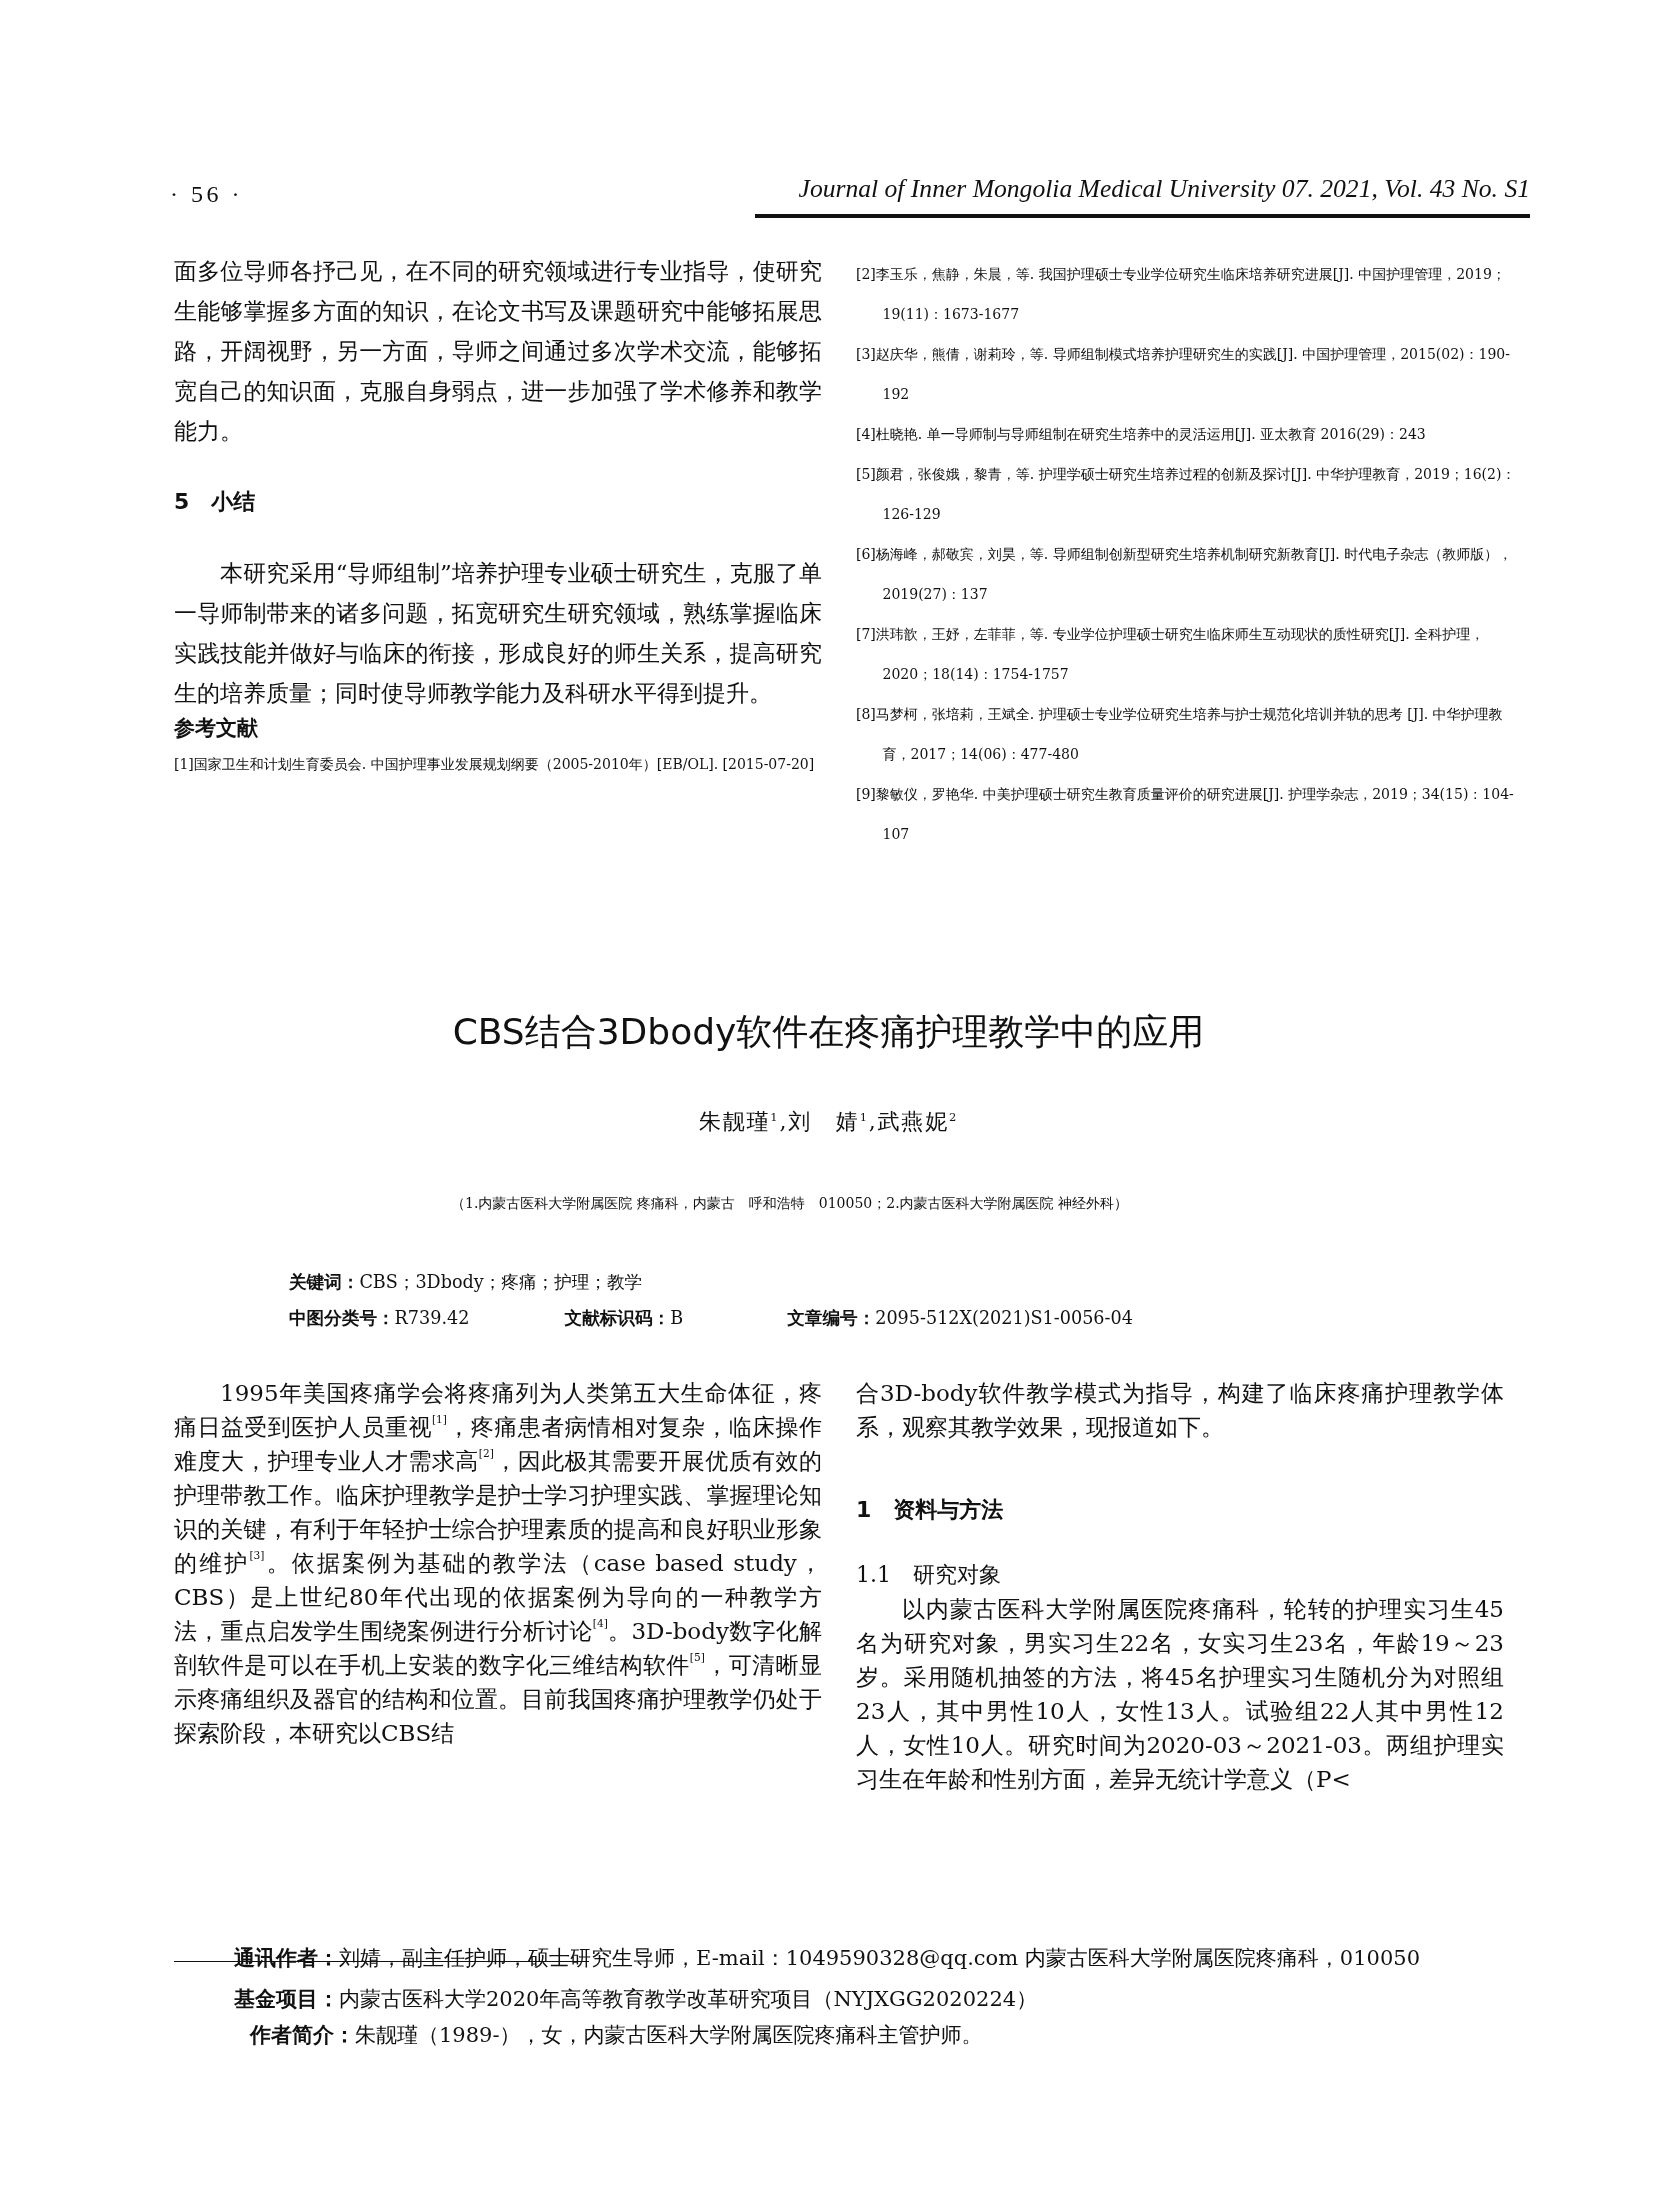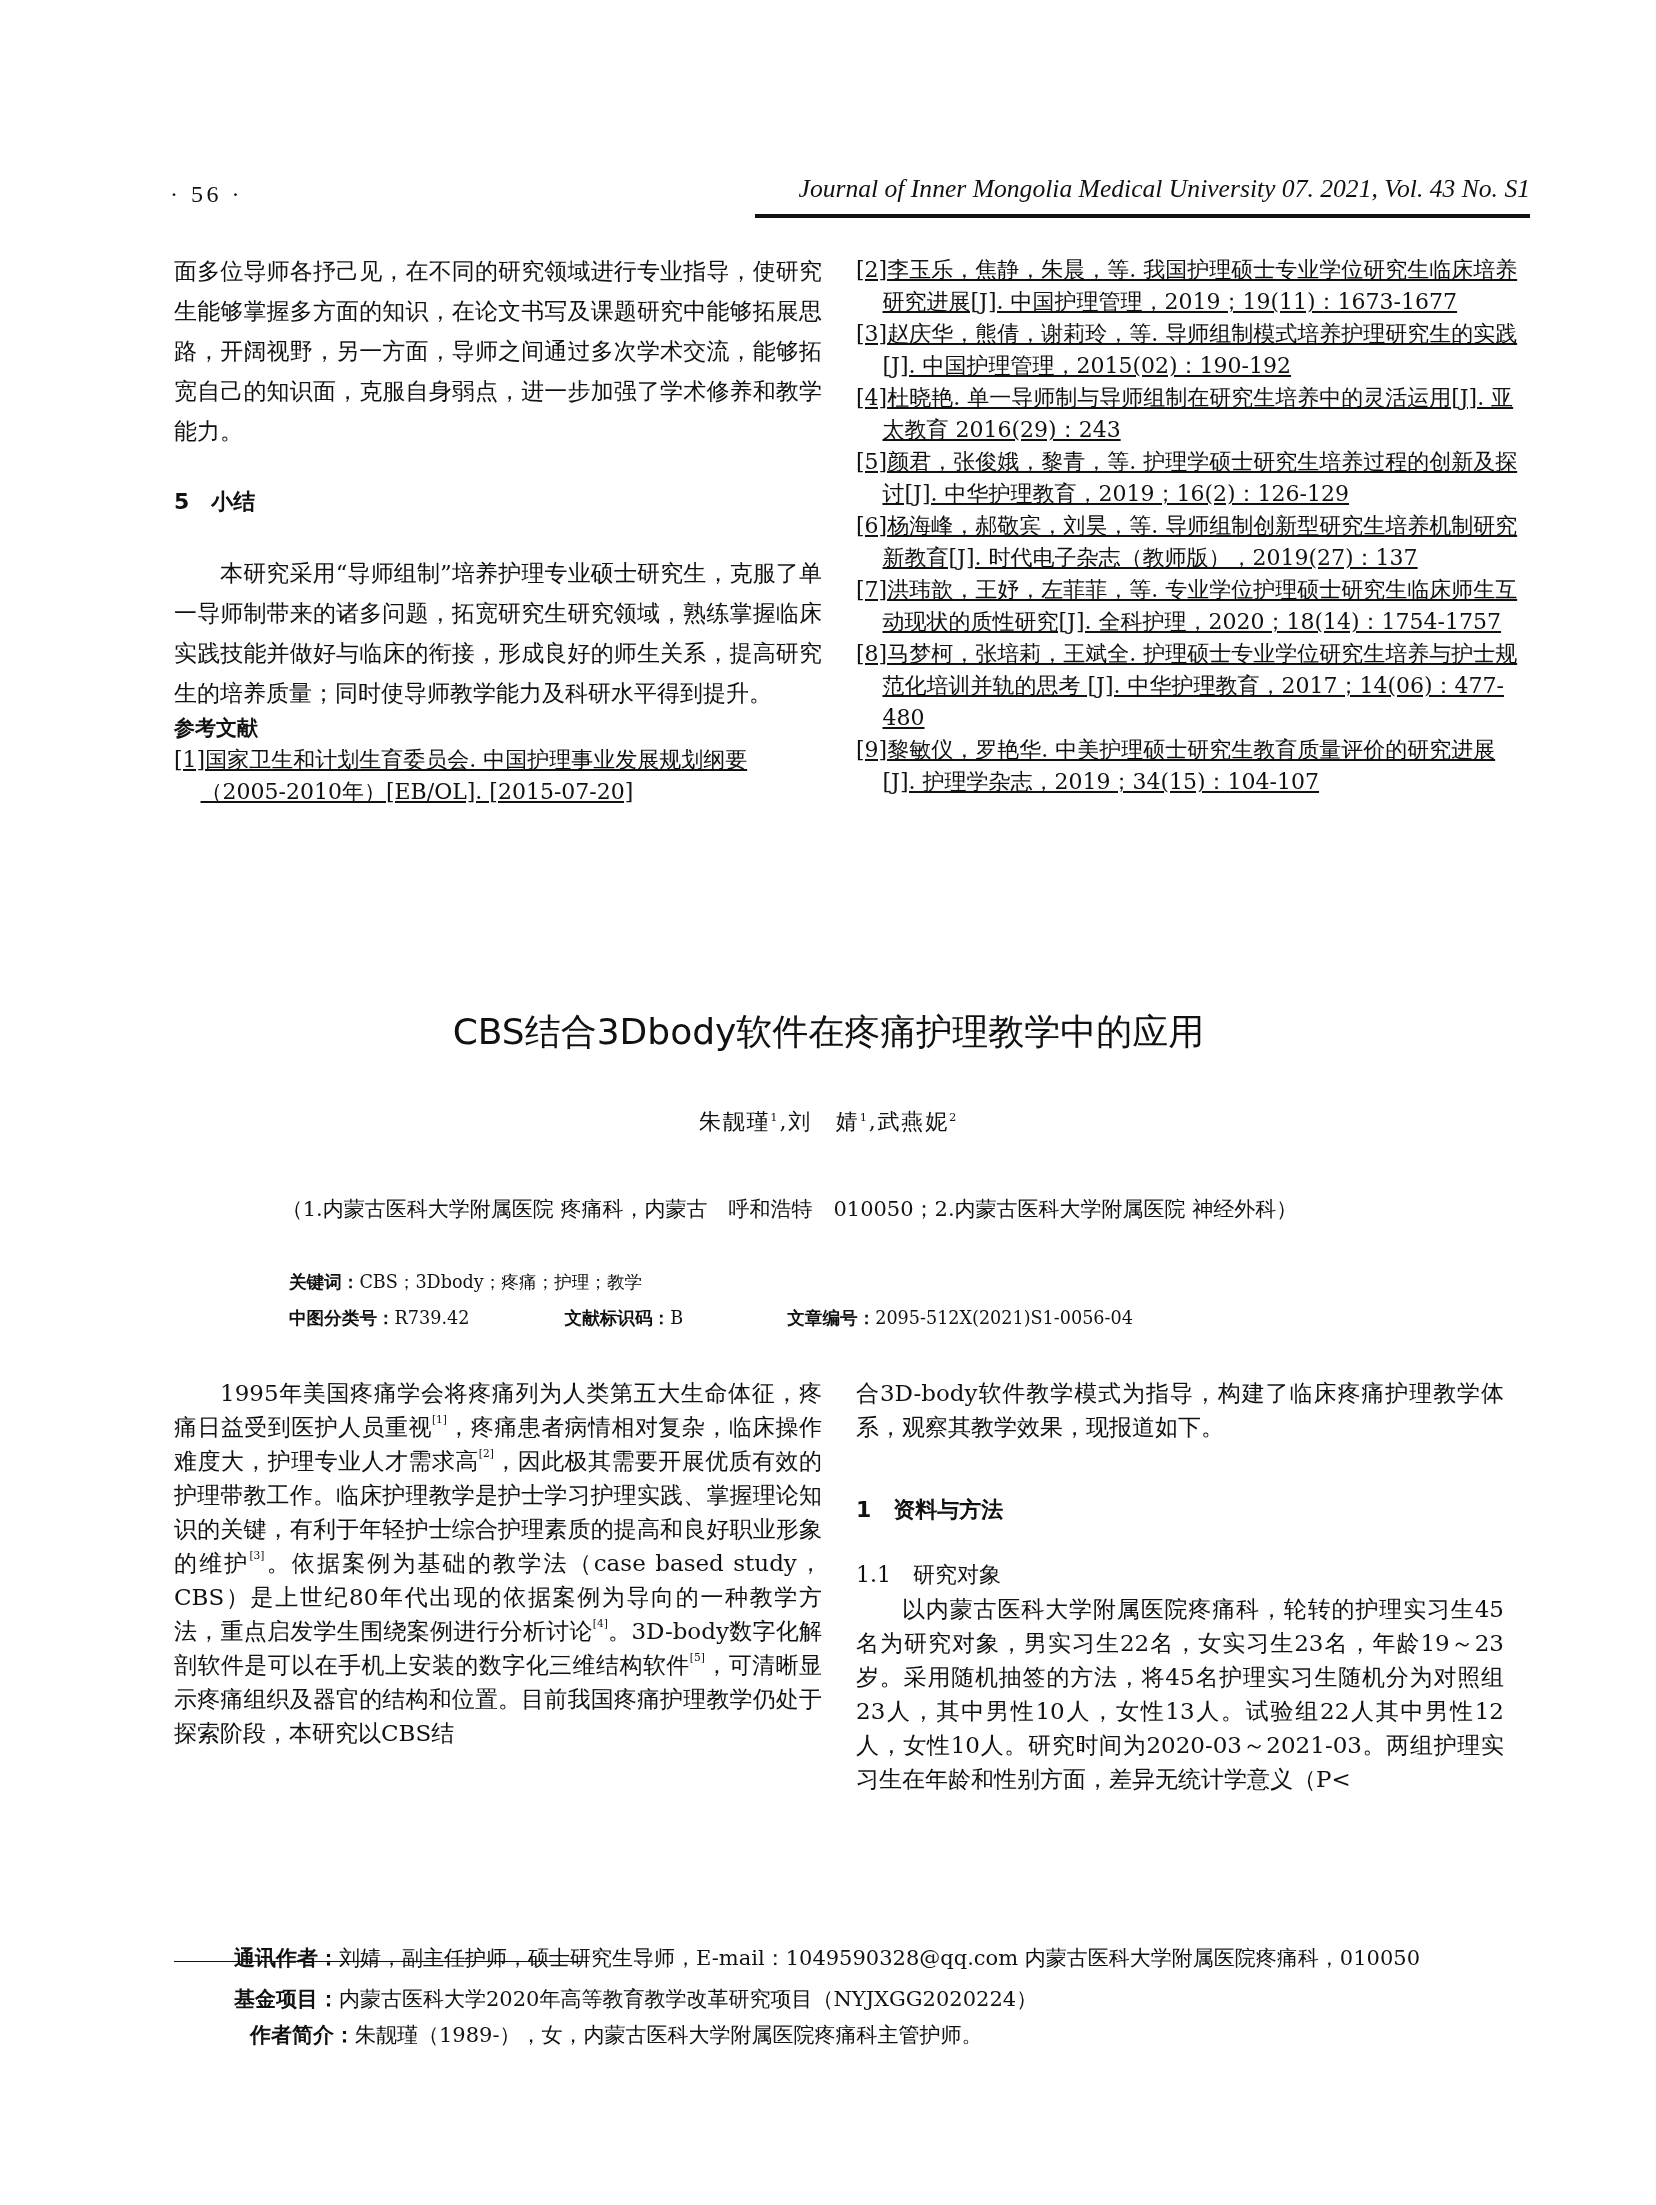--- a/index.html
+++ b/index.html
@@ -7,27 +7,27 @@
   .abs { position: absolute; }
   .page-num { left: 170px; top: 181px; font-size: 24px; font-family: "Liberation Serif", serif; letter-spacing: 3.5px; }
   .journal-header { left: 754px; top: 174px; width: 776px; text-align: right; font-family: "Liberation Serif", serif; font-style: italic; font-size: 25.6px; white-space: nowrap; }
   .header-rule { left: 755px; top: 214px; width: 775px; height: 4px; background: #111; }
   .col { position: absolute; width: 648px; font-size: 23px; line-height: 40px; text-align: justify; }
   .col p { margin: 0; }
   .indent { text-indent: 2em; }
   .left-top { left: 174px; top: 251px; }
   .sec-head { font-weight: bold; font-family: "DejaVu Sans", "Liberation Sans", sans-serif; font-size: 22px; }
   .ref-head { font-weight: bold; font-family: "DejaVu Sans", sans-serif; font-size: 21px; line-height: 31px; margin-top: 1.8px; }
-  .refs { font-size: 22px; line-height: 32px; text-decoration: underline; }
+  .refs { font-size: 14px; line-height: 40px; }
   .ref-item { padding-left: 26.5px; text-indent: -26.5px; margin: 0; text-align: left; }
   .right-top { left: 856px; top: 254px; width: 662px; }
   .title { left: 0; width: 1657px; top: 1008px; text-align: center; font-family: "DejaVu Sans", "Liberation Sans", sans-serif; font-size: 36px; }
   .authors { left: 0; width: 1657px; top: 1107px; text-align: center; font-size: 22px; letter-spacing: 1.8px; }
   .authors sup { font-size: 11.5px; }
-  .affil { left: 0; width: 1579px; top: 1195px; text-align: center; font-size: 21px; }
+  .affil { left: 0; width: 1579px; top: 1195px; text-align: center; font-size: 14px; }
   .meta { left: 289px; font-size: 17.6px; }
   .meta b { font-family: "DejaVu Sans", sans-serif; }
   .kw { top: 1270px; }
   .cls { top: 1306px; }
   .body-left { left: 174px; top: 1376px; line-height: 34px; font-size: 23px; }
   .body-right { left: 856px; top: 1376px; line-height: 34px; font-size: 23px; }
   .body-right .sec-head { margin-top: 49px; margin-bottom: 31px; }
   .sub-head { font-size: 22px; }
   sup.cite { font-size: 10.6px; vertical-align: 12.3px; line-height: 0; }
   .foot-rule { left: 174px; top: 1961px; width: 415px; height: 1.3px; background: #111; }

